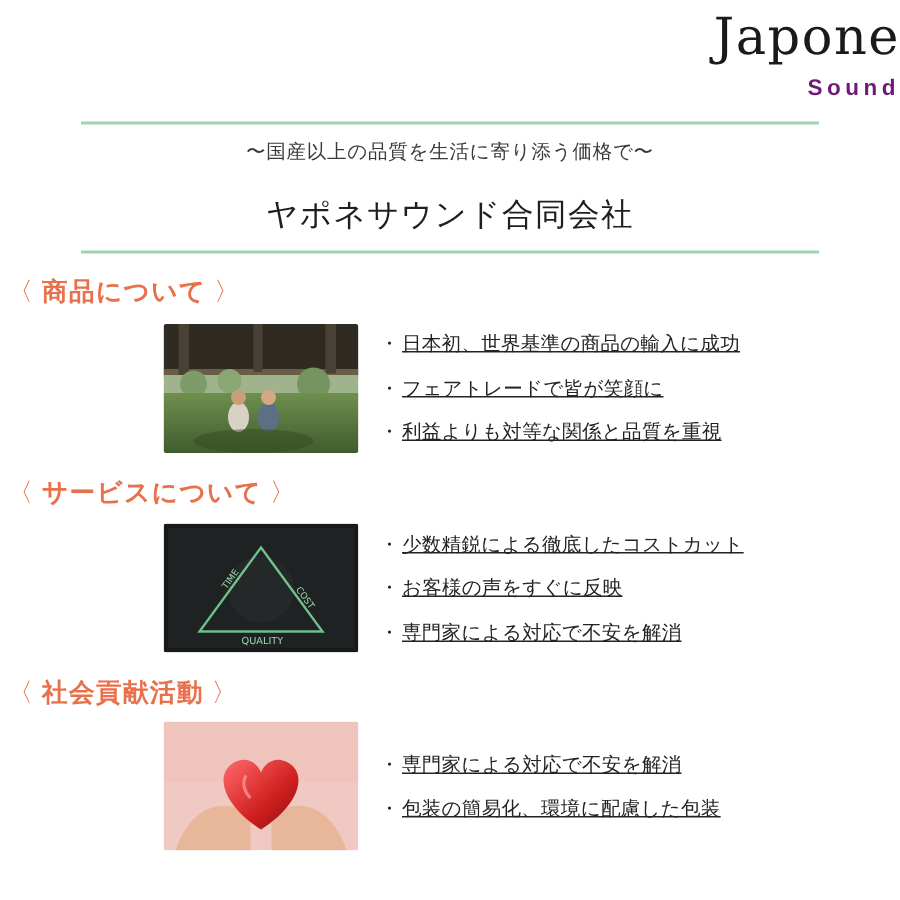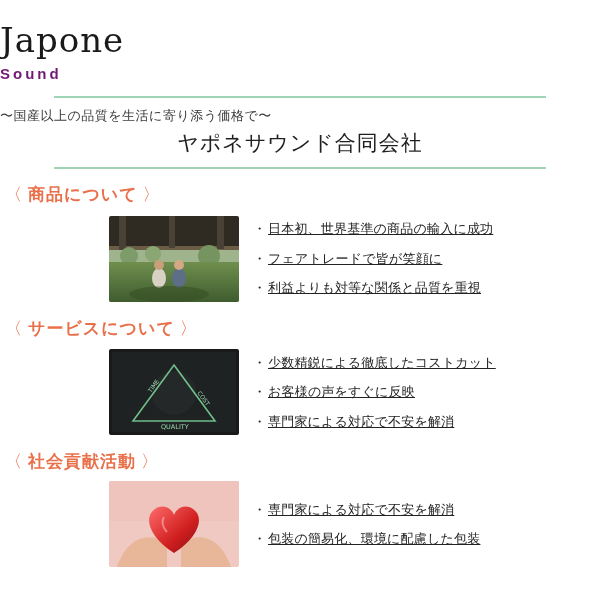--- a/index.html
+++ b/index.html
@@ -16,22 +16,22 @@
   }
   .page {
     position: relative;
     width: 600px;
     height: 600px;
     box-sizing: border-box;
   }
 
   
   .brand {
-    text-align: left;
-    padding-top: 22px;
+    text-align: right;
+    padding-top: 7px;
   }
   .brand-logo {
     font-family: "DejaVu Serif", serif;
     font-size: 34px;
     letter-spacing: 1px;
     color: #1a1a1a;
     line-height: 1.1;
     font-weight: 400;
   }
   .brand-sub {
@@ -46,31 +46,31 @@
     width: 492px;
     height: 2px;
     background: #9ed3b4;
     margin: 14px auto 0 auto;
   }
   .rule.bottom {
     margin: 10px auto 0 auto;
   }
 
   .tagline {
-    text-align: left;
+    text-align: center;
     font-size: 13px;
     color: #3a3a3a;
     margin-top: 9px;
     letter-spacing: 0.5px;
   }
   .company {
     text-align: center;
     font-size: 21px;
     color: #1f1f1f;
-    margin-top: 4px;
+    margin-top: 19px;
     letter-spacing: 1px;
   }
 
   
   .section {
     margin-top: 14px;
   }
   .section-heading {
     text-align: left;
     color: #e8704a;

